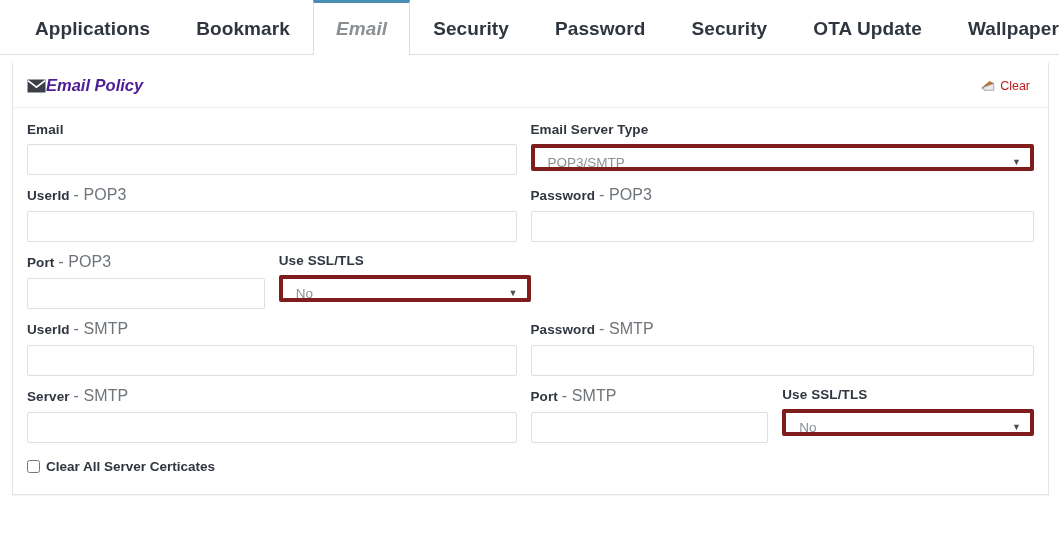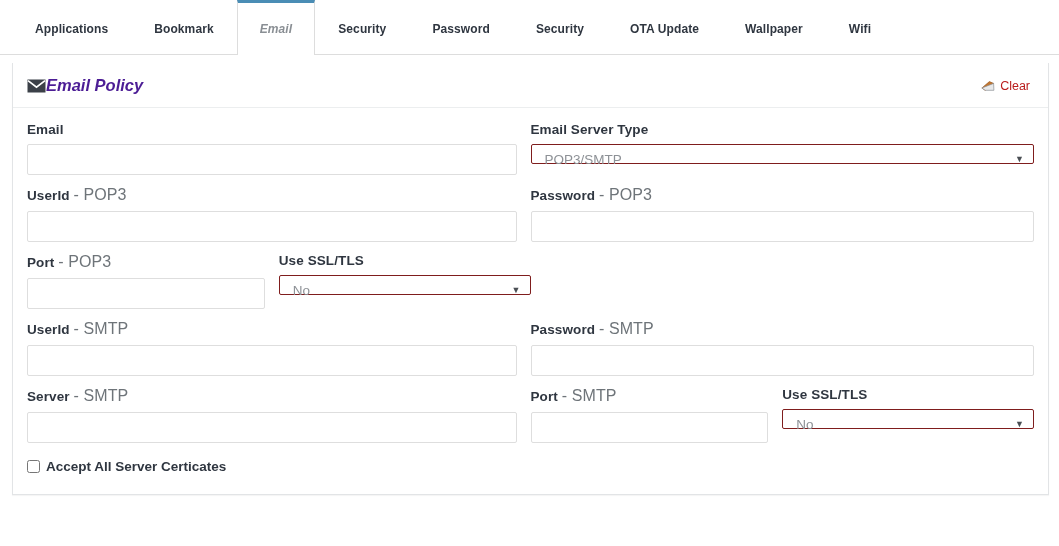--- a/index.html
+++ b/index.html
@@ -28,21 +28,21 @@
     align-items: stretch;
     height: 55px;
     padding-left: 12px;
     box-sizing: border-box;
   }
   .tab {
     display: flex;
     align-items: center;
     justify-content: center;
     padding: 0 22px;
-    font-size: 12px;
+    font-size: 19px;
     font-weight: bold;
     color: #2f3640;
     letter-spacing: 0.1px;
     cursor: pointer;
     box-sizing: border-box;
     border-top: 3px solid transparent;
     border-left: 1px solid transparent;
     border-right: 1px solid transparent;
     background: transparent;
     white-space: nowrap;
@@ -159,23 +159,23 @@
     padding: 4px 9px;
     font-family: "Liberation Sans", sans-serif;
     font-size: 13.5px;
     color: #33383d;
     outline: none;
   }
 
   .sel {
     position: relative;
     width: 100%;
-    height: 20px;
-    box-sizing: border-box;
-    border: 1px solid #7f1d1d;
+    height: 27px;
+    box-sizing: border-box;
+    border: 4px solid #7f1d1d;
     border-radius: 2px;
     background: #ffffff;
     cursor: pointer;
   }
   .sel .val {
     position: absolute;
     left: 13px;
     top: 0;
     line-height: 29px;
     font-size: 13.5px;
@@ -364,17 +364,17 @@
         </label>
         <div class="sel">
           <span class="val">No</span>
           <span class="caret">▼</span>
         </div>
       </div>
     </div>
 
     <div class="check-row">
       <input type="checkbox" id="acceptCerts" style="">
-      <label class="cb-label" for="acceptCerts">Accept All Server Certicates</label>
+      <label class="cb-label" for="acceptCerts">Clear All Server Certicates</label>
     </div>
 
   </div>
 </div>
 
 </body></html>

